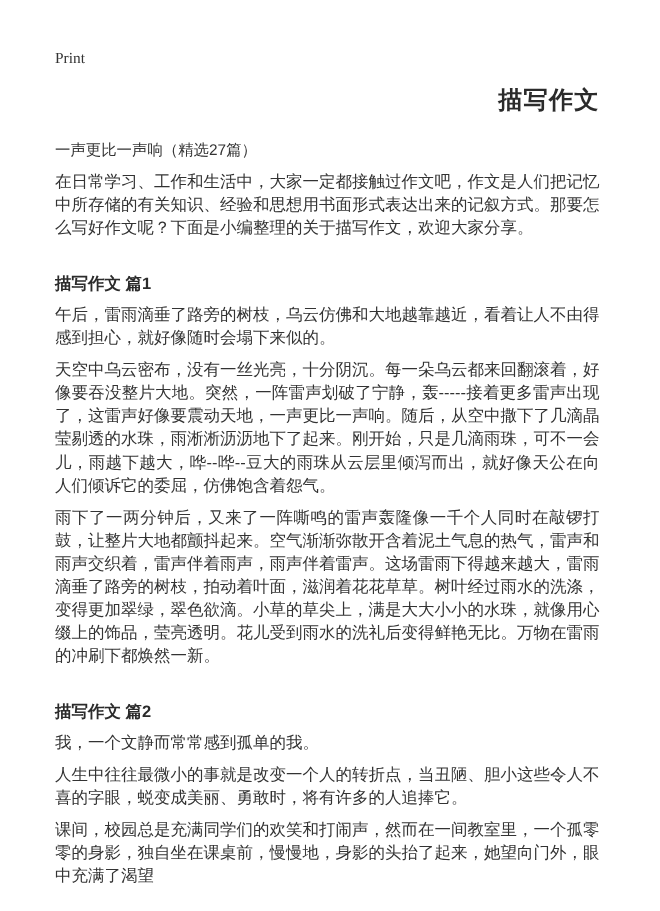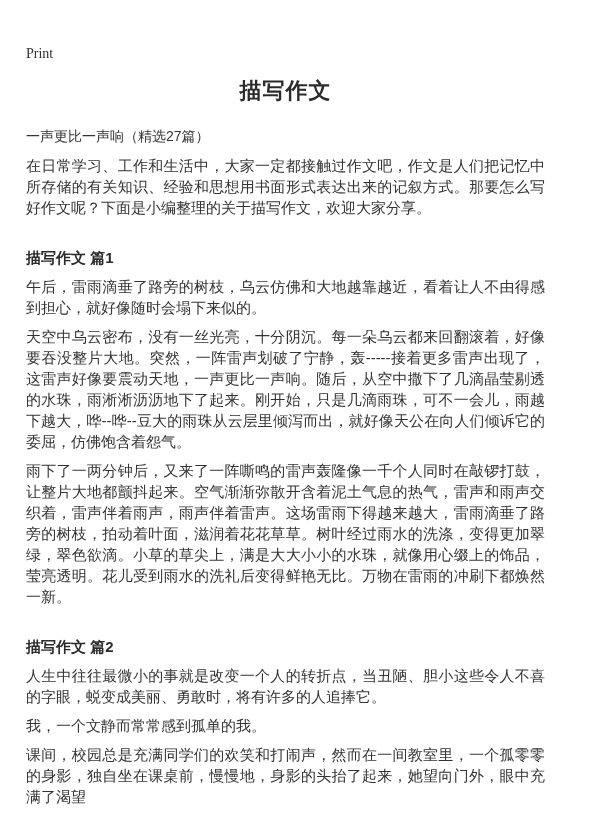--- a/index.html
+++ b/index.html
@@ -7,38 +7,38 @@
     padding: 0;
     width: 600px;
     height: 828px;
     background: #ffffff;
     overflow: hidden;
   }
   .page {
     box-sizing: border-box;
     width: 593px;
     height: 828px;
-    padding: 44px 48px 0 26px;
+    padding: 44px 48px 0 50px;
     font-family: "Liberation Sans", "DejaVu Sans", sans-serif;
     color: #333333;
   }
   .print-link {
     display: inline-block;
     font-family: "Liberation Serif", "DejaVu Serif", serif;
     font-size: 14px;
     color: #333333;
     text-decoration: none;
     margin-bottom: 14px;
     cursor: pointer;
   }
   h1.doc-title {
     margin: 0 0 20px 0;
     font-size: 22px;
     font-weight: bold;
-    text-align: center;
+    text-align: right;
     color: #2b2b2b;
     letter-spacing: 1px;
   }
   p.subtitle {
     margin: 0 0 6px 0;
     font-size: 14px;
     line-height: 21px;
     color: #333333;
   }
   h2.section-heading {
@@ -68,16 +68,16 @@
   <p class="para">在日常学习、工作和生活中，大家一定都接触过作文吧，作文是人们把记忆中所存储的有关知识、经验和思想用书面形式表达出来的记叙方式。那要怎么写好作文呢？下面是小编整理的关于描写作文，欢迎大家分享。</p>
 
   <h2 class="section-heading">描写作文 篇1</h2>
 
   <p class="para">午后，雷雨滴垂了路旁的树枝，乌云仿佛和大地越靠越近，看着让人不由得感到担心，就好像随时会塌下来似的。</p>
   <p class="para">天空中乌云密布，没有一丝光亮，十分阴沉。每一朵乌云都来回翻滚着，好像要吞没整片大地。突然，一阵雷声划破了宁静，轰-----接着更多雷声出现了，这雷声好像要震动天地，一声更比一声响。随后，从空中撒下了几滴晶莹剔透的水珠，雨淅淅沥沥地下了起来。刚开始，只是几滴雨珠，可不一会儿，雨越下越大，哗--哗--豆大的雨珠从云层里倾泻而出，就好像天公在向人们倾诉它的委屈，仿佛饱含着怨气。</p>
   <p class="para">雨下了一两分钟后，又来了一阵嘶鸣的雷声轰隆像一千个人同时在敲锣打鼓，让整片大地都颤抖起来。空气渐渐弥散开含着泥土气息的热气，雷声和雨声交织着，雷声伴着雨声，雨声伴着雷声。这场雷雨下得越来越大，雷雨滴垂了路旁的树枝，拍动着叶面，滋润着花花草草。树叶经过雨水的洗涤，变得更加翠绿，翠色欲滴。小草的草尖上，满是大大小小的水珠，就像用心缀上的饰品，莹亮透明。花儿受到雨水的洗礼后变得鲜艳无比。万物在雷雨的冲刷下都焕然一新。</p>
 
   <h2 class="section-heading">描写作文 篇2</h2>
 
+  <p class="para">我，一个文静而常常感到孤单的我。</p>
   <p class="para">人生中往往最微小的事就是改变一个人的转折点，当丑陋、胆小这些令人不喜的字眼，蜕变成美丽、勇敢时，将有许多的人追捧它。</p>
-  <p class="para">我，一个文静而常常感到孤单的我。</p>
   <p class="para">课间，校园总是充满同学们的欢笑和打闹声，然而在一间教室里，一个孤零零的身影，独自坐在课桌前，慢慢地，身影的头抬了起来，她望向门外，眼中充满了渴望</p>
 </div>
 
 </body></html>

